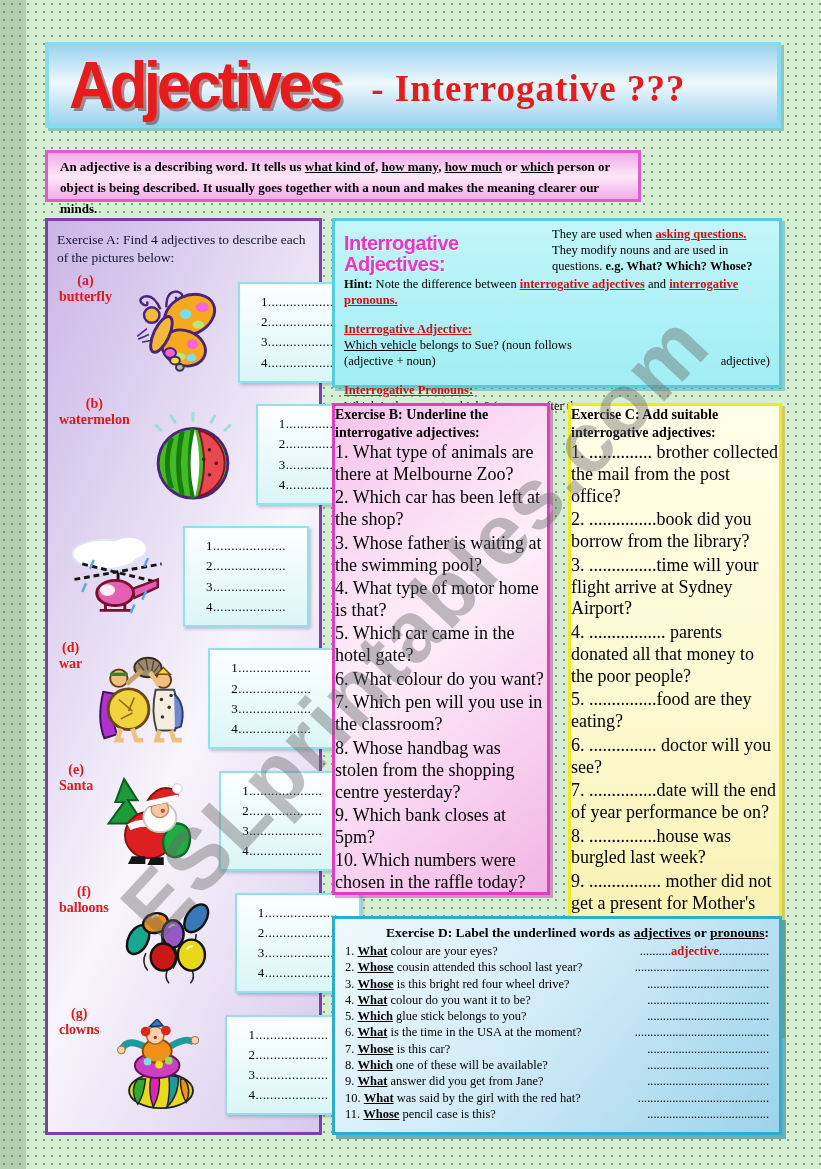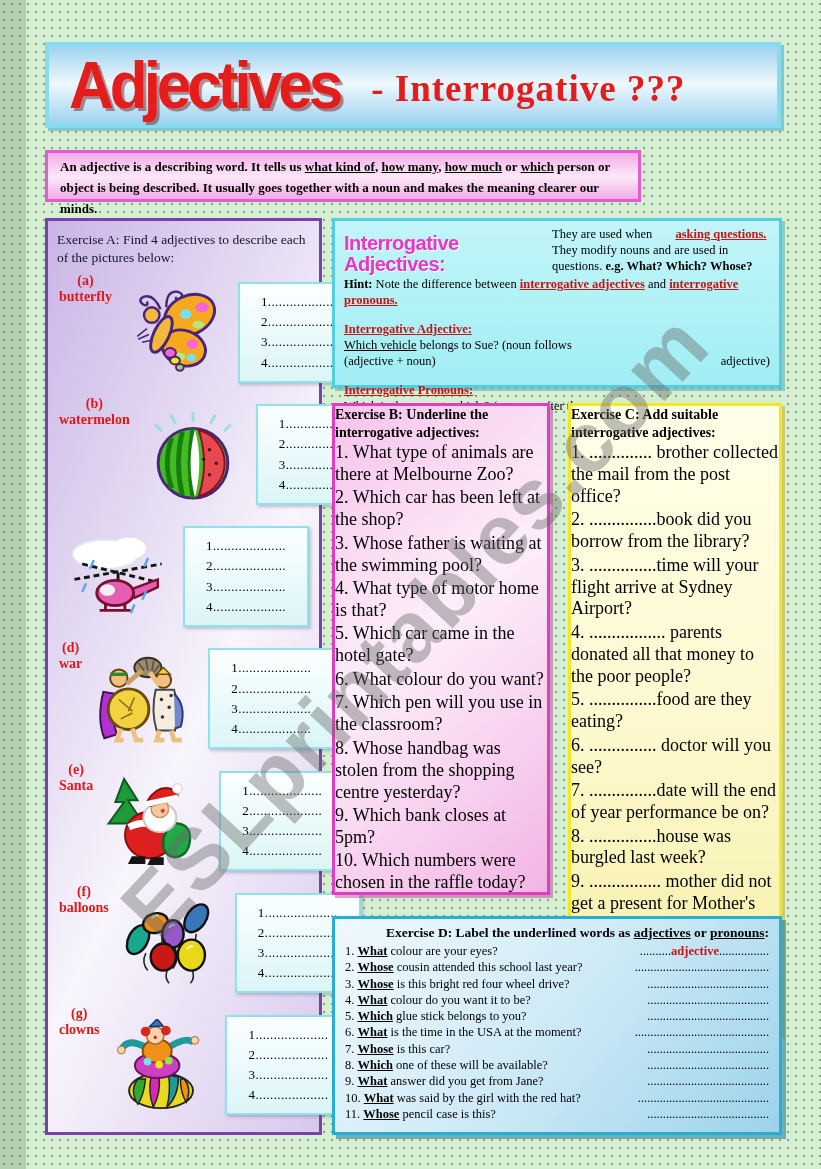--- a/index.html
+++ b/index.html
@@ -334,21 +334,21 @@
           <div>3....................</div>
           <div>4....................</div>
         </div>
       </div>
     </div>
   </div>
 
   <div class="info-box">
     <div class="info-top">
       <div class="info-title">Interrogative Adjectives:</div>
-      <div class="info-desc"><span>They are used when </span><span class="u b" style="color: rgb(204, 17, 17); margin-left: 20px;">asking questions.</span><span> They modify nouns and are used in questions. </span><span class="b">e.g.  What? Which? Whose?</span></div>
+      <div class="info-desc"><span>They are used when </span><span class="u b" style="color: rgb(204, 17, 17);">asking questions.</span><span> They modify nouns and are used in questions. </span><span class="b">e.g.  What? Which? Whose?</span></div>
     </div>
     <div class="info-hint"><span class="b">Hint:</span><span> Note the difference between </span><span class="u b" style="color: rgb(204, 17, 17); margin-top: 12px;">interrogative adjectives</span><span> and </span><span class="u b" style="color: rgb(204, 17, 17);">interrogative pronouns.</span></div>
     <div class="info-row">
       <div class="info-row-label">Interrogative Adjective:</div>
       <div class="info-row-ex"><span class="u">Which vehicle</span><span> belongs to Sue? (noun follows</span><br><span class="fr">adjective)</span><span>(adjective + noun)</span></div>
     </div>
     <div class="info-row">
       <div class="info-row-label">Interrogative Pronouns:</div>
       <div class="info-row-ex"><span class="u">Which</span><span> is the correct vehicle? (no noun after the</span><br><span class="fr">pronoun)</span><span>(pronoun)</span></div>
     </div>

